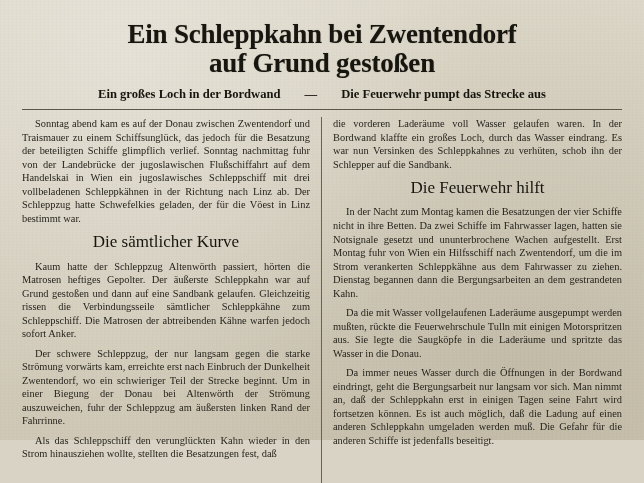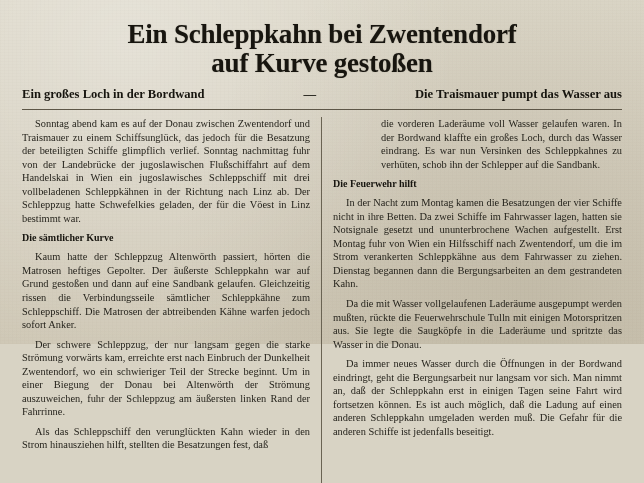--- a/index.html
+++ b/index.html
@@ -10,21 +10,21 @@
     width: 644px;
     height: 483px;
     background: #d8d3c4;
     font-family: "Liberation Serif", serif;
     color: #23211c;
     overflow: hidden;
   }
   .page {
     position: relative;
     width: 644px;
-    height: 344px;
+    height: 440px;
     box-sizing: border-box;
     padding: 18px 22px 10px 22px;
     background:
       radial-gradient(circle at 20% 12%, rgba(255,255,255,0.30), rgba(255,255,255,0) 55%),
       radial-gradient(circle at 82% 85%, rgba(120,108,82,0.16), rgba(120,108,82,0) 60%),
       linear-gradient(180deg, #dcd7c8 0%, #d6d0c0 45%, #cfc8b6 100%);
   }
   .grain {
     position: absolute;
     inset: 0;
@@ -43,21 +43,21 @@
     letter-spacing: -0.2px;
     color: #17150f;
     margin: 2px 0 0 0;
     text-shadow: 0 0 1px rgba(40,35,25,0.35);
   }
   .headline .l2 {
     display: block;
   }
   .subhead-row {
     display: flex;
-    justify-content: space-between;
+    justify-content: center;
     align-items: baseline;
     gap: 18px;
     margin-top: 9px;
     font-weight: bold;
     font-size: 12.6px;
     color: #17150f;
     white-space: nowrap;
   }
   .subhead-row .dash {
     padding: 0 6px;
@@ -87,63 +87,62 @@
   }
   .col.right {
     padding-left: 11px;
   }
   .col p {
     margin: 0 0 6px 0;
     text-indent: 13px;
   }
   .col p.noindent {
     text-indent: 0;
-    margin-left: 48px;
   }
   .sub {
-    text-align: left;
-    font-weight: bold;
-    font-size: 10px;
+    text-align: center;
+    font-weight: normal;
+    font-size: 17px;
     margin: 7px 0 5px 0;
     text-indent: 0 !important;
     color: #17150f;
   }
   .b {
     font-weight: normal;
   }
 </style>
 </head>
 <body>
 
 <div class="page">
   <div class="grain"></div>
 
   <h1 class="headline">
     <span>Ein Schleppkahn bei Zwentendorf</span>
-    <span class="l2">auf Kurve gestoßen</span>
+    <span class="l2">auf Grund gestoßen</span>
   </h1>
 
   <div class="subhead-row">
     <span>Ein großes Loch in der Bordwand</span>
     <span class="dash">—</span>
-    <span>Die Traismauer pumpt das Wasser aus</span>
+    <span>Die Feuerwehr pumpt das Strecke aus</span>
   </div>
 
   <hr class="rule">
 
   <div class="cols">
 
     <div class="col left">
       <p>Sonntag abend kam es auf der Donau zwischen Zwentendorf und Traismauer zu einem Schiffsunglück, das jedoch für die Besatzung der beteiligten Schiffe glimpflich verlief. Sonntag nachmittag fuhr von der Landebrücke der jugoslawischen Flußschiffahrt auf dem Handelskai in Wien ein jugoslawisches Schleppschiff mit drei vollbeladenen Schleppkähnen in der Richtung nach Linz ab. Der Schleppzug hatte Schwefelkies geladen, der für die Vöest in Linz bestimmt war.</p>
 
       <p class="sub">Die sämtlicher Kurve</p>
 
       <p>Kaum hatte der Schleppzug Altenwörth passiert, hörten die Matrosen heftiges Gepolter. Der äußerste Schleppkahn war auf Grund gestoßen und dann auf eine Sandbank gelaufen. Gleichzeitig rissen die Verbindungsseile sämtlicher Schleppkähne zum Schleppschiff. Die Matrosen der abtreibenden Kähne warfen jedoch sofort Anker.</p>
       <p>Der schwere Schleppzug, der nur langsam gegen die starke Strömung vorwärts kam, erreichte erst nach Einbruch der Dunkelheit Zwentendorf, wo ein schwieriger Teil der Strecke beginnt. Um in einer Biegung der Donau bei Altenwörth der Strömung auszuweichen, fuhr der Schleppzug am äußersten linken Rand der Fahrrinne.</p>
-      <p>Als das Schleppschiff den verunglückten Kahn wieder in den Strom hinausziehen hilft, stellten die Besatzungen fest, daß</p>
+      <p>Als das Schleppschiff den verunglückten Kahn wieder in den Strom hinausziehen wollte, stellten die Besatzungen fest, daß</p>
     </div>
 
     <div class="col right">
       <p class="noindent">die vorderen Laderäume voll Wasser gelaufen waren. In der Bordwand klaffte ein großes Loch, durch das Wasser eindrang. Es war nun Versinken des Schleppkahnes zu verhüten, schob ihn der Schlepper auf die Sandbank.</p>
 
       <p class="sub">Die Feuerwehr hilft</p>
 
       <p>In der Nacht zum Montag kamen die Besatzungen der vier Schiffe nicht in ihre Betten. Da zwei Schiffe im Fahrwasser lagen, hatten sie Notsignale gesetzt und ununterbrochene Wachen aufgestellt. Erst Montag fuhr von Wien ein Hilfsschiff nach Zwentendorf, um die im Strom verankerten Schleppkähne aus dem Fahrwasser zu ziehen. Dienstag begannen dann die Bergungsarbeiten an dem gestrandeten Kahn.</p>
       <p class="b">Da die mit Wasser vollgelaufenen Laderäume ausgepumpt werden mußten, rückte die Feuerwehrschule Tulln mit einigen Motorspritzen aus. Sie legte die Saugköpfe in die Laderäume und spritzte das Wasser in die Donau.</p>
       <p>Da immer neues Wasser durch die Öffnungen in der Bordwand eindringt, geht die Bergungsarbeit nur langsam vor sich. Man nimmt an, daß der Schleppkahn erst in einigen Tagen seine Fahrt wird fortsetzen können. Es ist auch möglich, daß die Ladung auf einen anderen Schleppkahn umgeladen werden muß. Die Gefahr für die anderen Schiffe ist jedenfalls beseitigt.</p>

